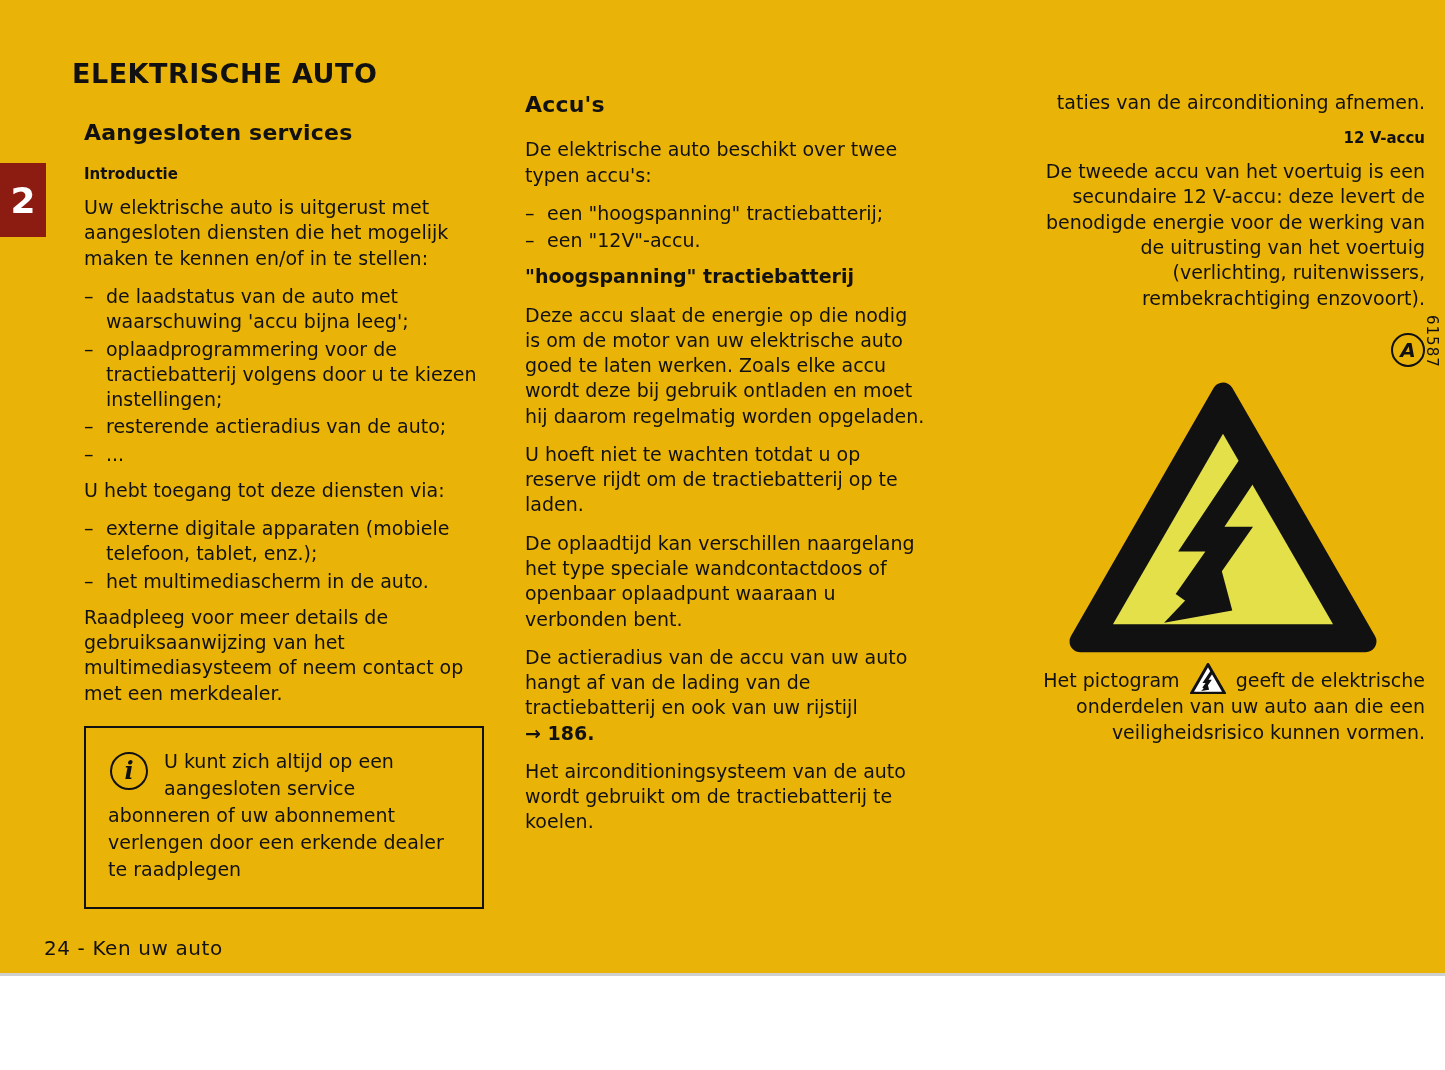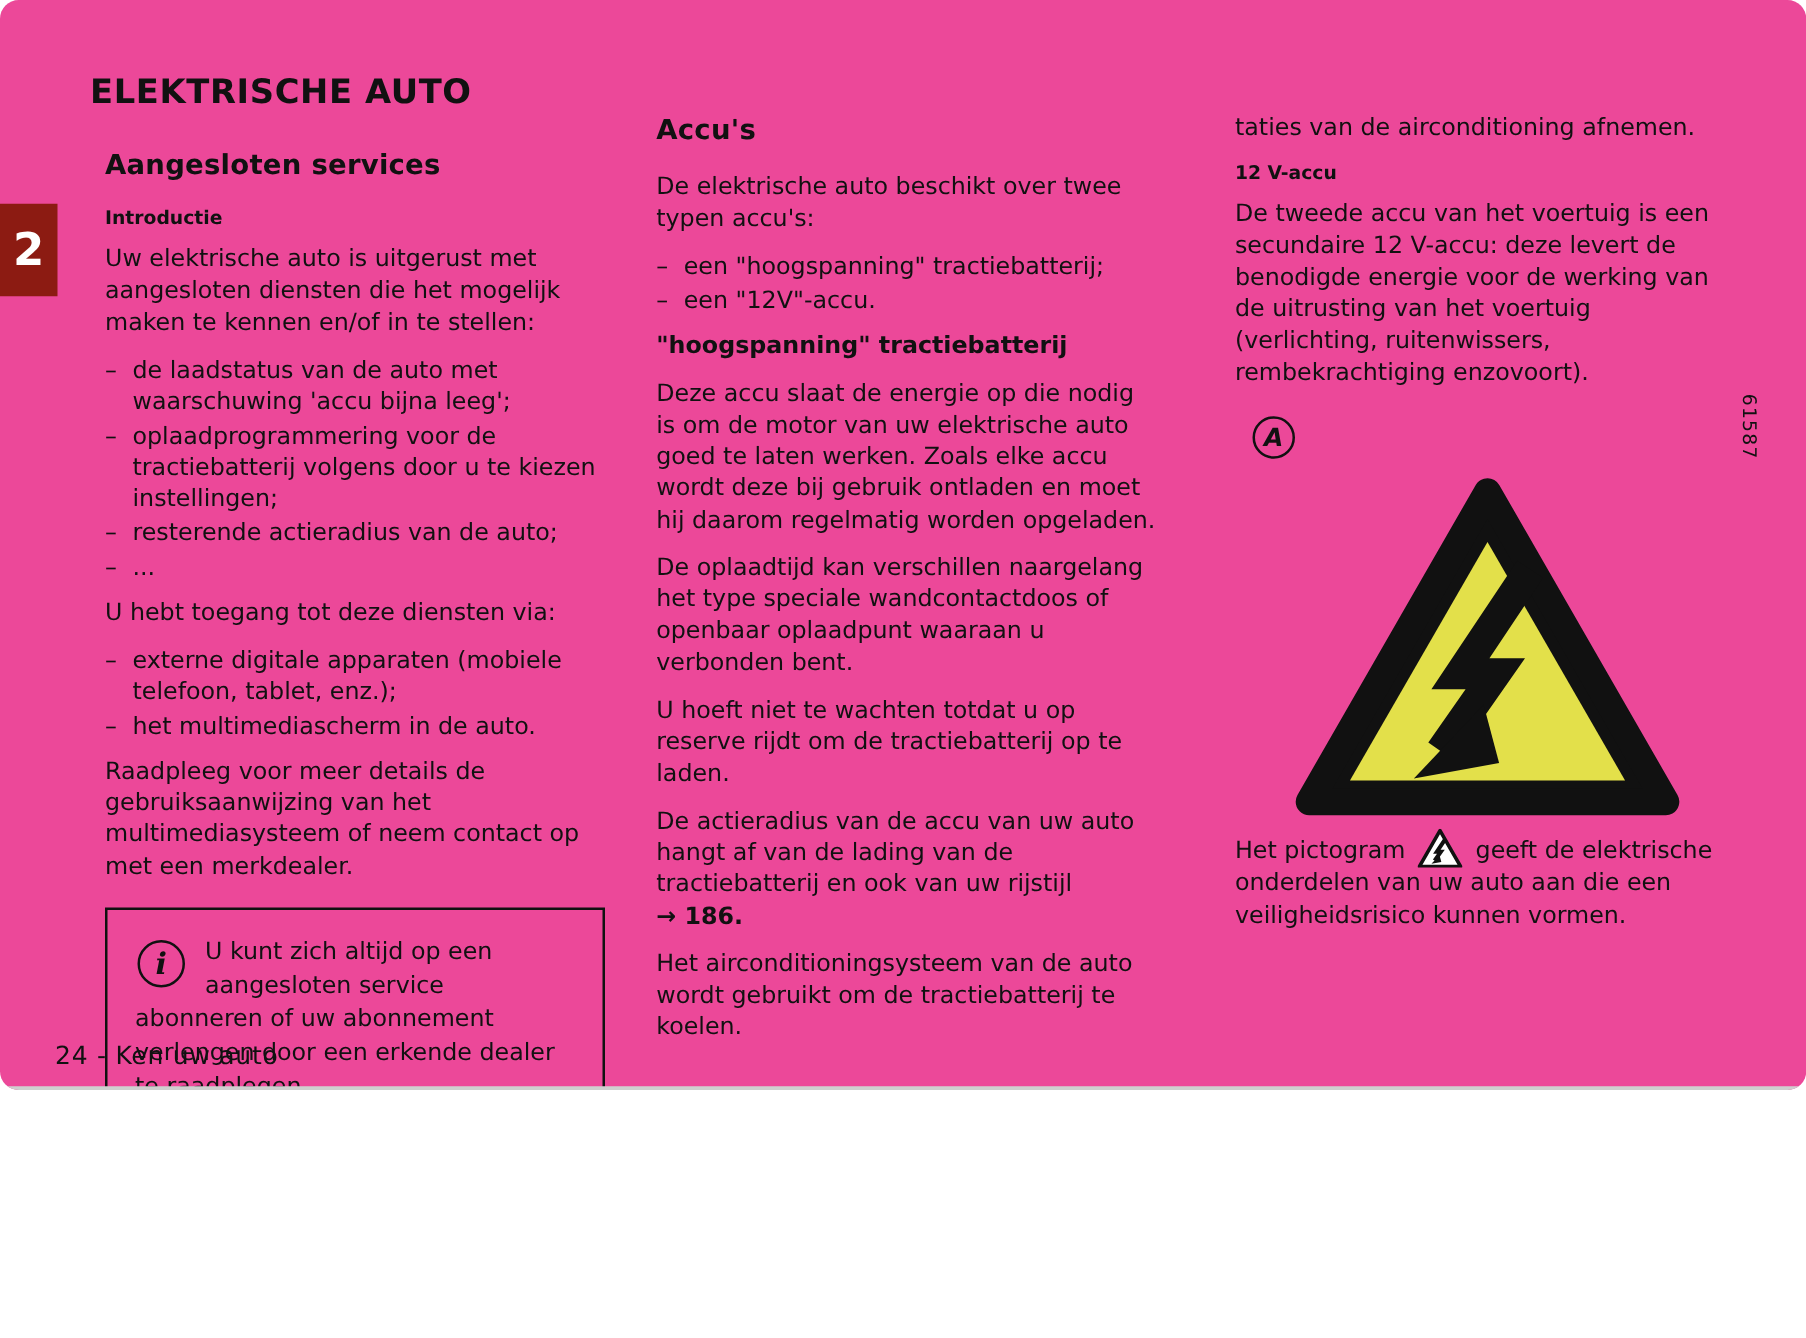--- a/index.html
+++ b/index.html
@@ -5,24 +5,23 @@
   html, body {
     margin: 0;
     padding: 0;
     background: #ffffff;
     font-family: "DejaVu Sans", sans-serif;
     color: #111111;
   }
   .page {
     position: relative;
     width: 1445px;
-    height: 872px;
+    height: 976px;
     overflow: hidden;
-    background: #ec4899;
-    border-radius: 15px;
+    background: #eab308;
   }
   .page-title {
     position: absolute;
     top: 40px;
     left: 72px;
     font-size: 27px;
     font-weight: bold;
     letter-spacing: 0.5px;
   }
   .chapter-tab {
@@ -35,21 +34,21 @@
     color: #ffffff;
     font-size: 36px;
     font-weight: bold;
     display: flex;
     align-items: center;
     justify-content: center;
   }
   .col { position: absolute; font-size: 19px; line-height: 1.33; }
   .col1 { left: 84px;  top: 118px; width: 400px; }
   .col2 { left: 525px; top: 90px;  width: 400px; }
-  .col3 { left: 988px; top: 90px;  width: 404px; }
+  .col3 { left: 1021px; top: 90px;  width: 404px; text-align: right; }
 
   .col h2 {
     font-size: 22px;
     font-weight: bold;
     margin: 0 0 18px 0;
     letter-spacing: 0.2px;
   }
   .col h3 {
     font-size: 15px;
     font-weight: bold;
@@ -221,22 +220,22 @@
         <span class="btxt">een "hoogspanning" tractiebatterij;</span>
       </div>
       <div class="bullet">
         <span class="dash">–</span>
         <span class="btxt">een "12V"-accu.</span>
       </div>
     </div>
 
     <p class="bold-head">"hoogspanning" tractiebatterij</p>
     <p>Deze accu slaat de energie op die nodig is om de motor van uw elektrische auto goed te laten werken. Zoals elke accu wordt deze bij gebruik ontladen en moet hij daarom regelmatig worden opgeladen.</p>
+    <p>U hoeft niet te wachten totdat u op reserve rijdt om de tractiebatterij op te laden.</p>
     <p>De oplaadtijd kan verschillen naargelang het type speciale wandcontactdoos of openbaar oplaadpunt waaraan u verbonden bent.</p>
-    <p>U hoeft niet te wachten totdat u op reserve rijdt om de tractiebatterij op te laden.</p>
     <p>
       <span>De actieradius van de accu van uw auto hangt af van de lading van de tractiebatterij en ook van uw rijstijl</span>
       <span class="range-ref">→ 186.</span>
     </p>
     <p>Het airconditioningsysteem van de auto wordt gebruikt om de tractiebatterij te koelen.</p>
   </div>
 
   <div class="col col3">
     <p>taties van de airconditioning afnemen.</p>
     <h3>12 V-accu</h3>

